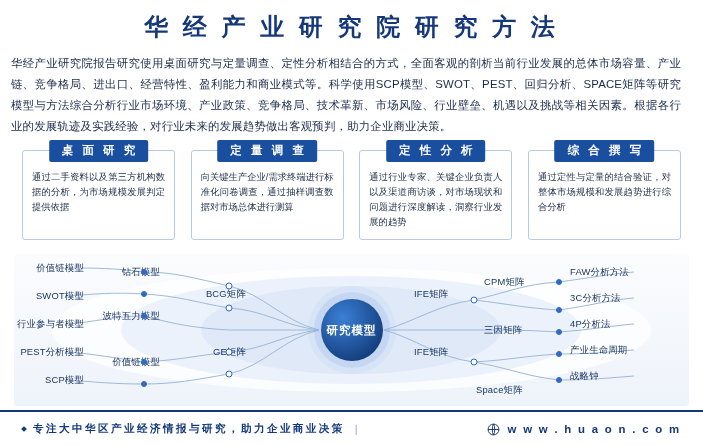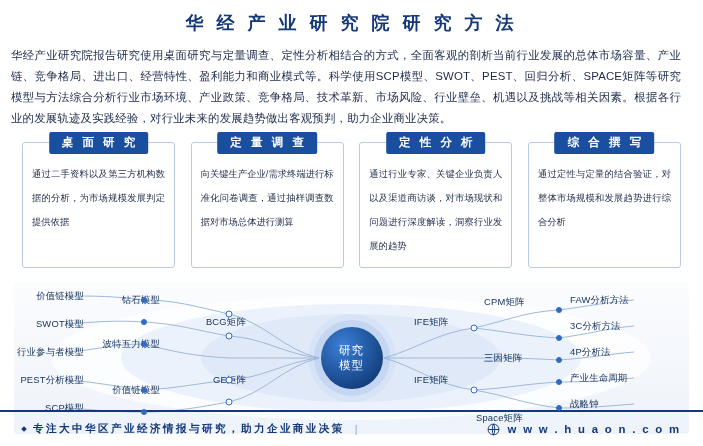--- a/index.html
+++ b/index.html
@@ -17,21 +17,21 @@
   }
   .page {
     position: relative;
     width: 703px;
     height: 446px;
     box-sizing: border-box;
   }
   
   .title {
     text-align: center;
-    font-size: 18px;
+    font-size: 24px;
     font-weight: bold;
     color: #14387a;
     letter-spacing: 4px;
     padding-top: 11px;
     padding-bottom: 3px;
   }
   
   .intro {
     margin: 7px 22px 0 11px;
     font-size: 11.4px;
@@ -65,21 +65,21 @@
     color: #ffffff;
     font-size: 11.5px;
     font-weight: bold;
     letter-spacing: 3px;
     padding: 3px 10px 4px 13px;
     border-radius: 2px;
     white-space: nowrap;
   }
   .card-body {
     font-size: 9.3px;
-    line-height: 24px;
+    line-height: 15px;
     color: #25334d;
     padding: 8px 9px 9px 9px;
     text-align: justify;
   }
   
   .diagram {
     position: relative;
     margin: 14px 14px 0 14px;
     height: 152px;
     background: linear-gradient(180deg, #fbfcfe 0%, #eef3fa 100%);
@@ -95,23 +95,23 @@
     left: 50%;
     top: 50%;
     transform: translate(-50%, -50%);
     width: 62px;
     height: 62px;
     border-radius: 50%;
     background: radial-gradient(circle at 35% 30%, #2f74d0 0%, #134député 100%, #10346f 100%);
     background: radial-gradient(circle at 35% 30%, #3b7fd6 0%, #14407f 75%, #0f3469 100%);
     color: #ffffff;
     font-size: 11.5px;
-    font-weight: normal;
-    display: flex;
-    flex-direction: column;
+    font-weight: bold;
+    display: flex;
+    flex-direction: row;
     align-items: center;
     justify-content: center;
     line-height: 15px;
     letter-spacing: 1px;
     box-shadow: 0 0 0 7px rgba(130,170,225,0.22), 0 0 0 13px rgba(160,195,235,0.13);
     z-index: 5;
   }
   .node {
     position: absolute;
     font-size: 9.4px;
@@ -292,21 +292,21 @@
     <div class="node left" style="left:78px; top:18px; width:68px;">钻石模型</div>
     <div class="node left" style="left:64px; top:62px; width:82px;">波特五力模型</div>
     <div class="node left" style="left:72px; top:108px; width:74px;">价值链模型</div>
 
     <div class="node left" style="left:170px; top:40px; width:62px;">BCG矩阵</div>
     <div class="node left" style="left:176px; top:98px; width:56px;">GE矩阵</div>
 
     <div class="node right" style="left:400px; top:40px;">IFE矩阵</div>
     <div class="node right" style="left:400px; top:98px;">IFE矩阵</div>
 
-    <div class="node right" style="left:470px; top:20px;">CPM矩阵</div>
+    <div class="node right" style="left:470px; top:28px;">CPM矩阵</div>
     <div class="node right" style="left:470px; top:76px;">三因矩阵</div>
     <div class="node right" style="left:462px; top:124px;margin-top:12px;">Space矩阵</div>
 
     <div class="node right" style="left:556px; top:18px;">FAW分析方法</div>
     <div class="node right" style="left:556px; top:44px;">3C分析方法</div>
     <div class="node right" style="left:556px; top:70px;">4P分析法</div>
     <div class="node right" style="left:556px; top:96px;">产业生命周期</div>
     <div class="node right" style="left:556px; top:122px;">战略钟</div>
   </div>
 

